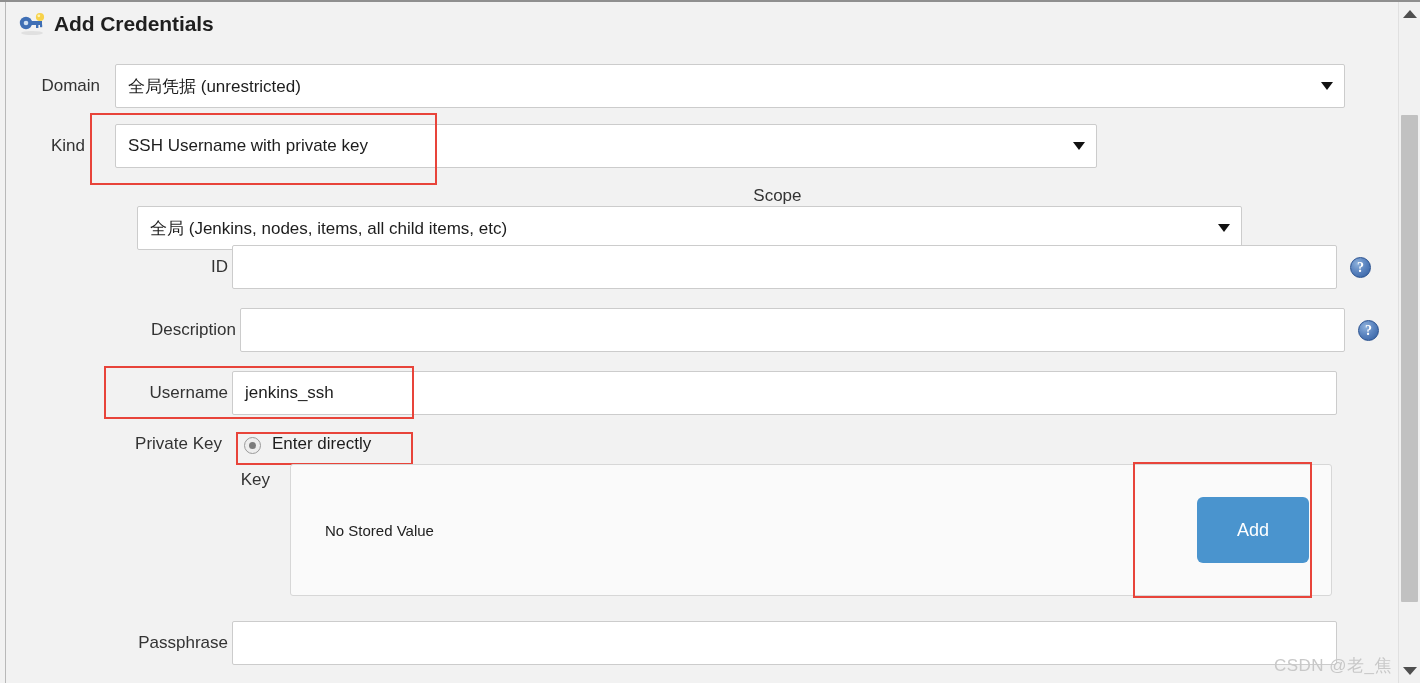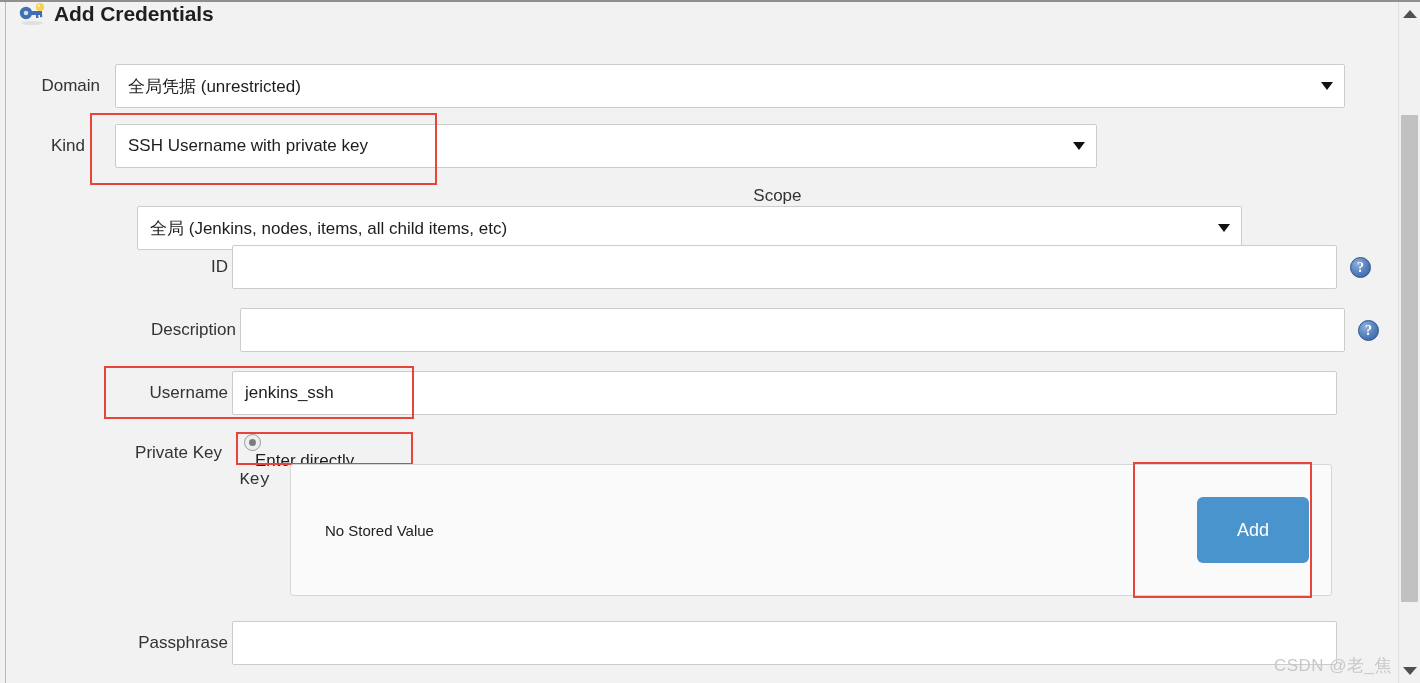--- a/index.html
+++ b/index.html
@@ -34,21 +34,21 @@
     left: 5px; top: 2px;
     width: 1px; height: 681px;
     background: #b9b9b9;
   }
   
   .page-header {
     position: absolute;
     left: 18px; top: 2px;
     height: 34px;
     display: flex;
-    align-items: flex-start;
+    align-items: flex-end;
   }
   .key-icon {
     width: 30px; height: 24px;
     position: relative;
     margin-right: 6px;
     flex: none;
   }
   .page-title {
     font-size: 21px;
     font-weight: bold;
@@ -114,22 +114,21 @@
   .redbox {
     position: absolute;
     border: 2px solid #e8443a;
     box-sizing: border-box;
     pointer-events: none;
     background: transparent;
   }
   
   .radio-wrap {
     display: flex;
-    align-items: flex-start;
-    flex-direction: column;
+    align-items: flex-end;
   }
   .radio {
     width: 17px; height: 17px;
     border-radius: 50%;
     background: #eeeeee;
     border: 1px solid #9a9a9a;
     box-sizing: border-box;
     position: relative;
     flex: none;
   }
@@ -304,21 +303,21 @@
 
   <div class="row" style="left:0px; top:434px; width:600px;">
     <div class="lbl" style="width:222px;">Private Key</div>
     <div class="radio-wrap" style="margin-left:22px;">
       <span class="radio"></span>
       <span class="radio-label">Enter directly</span>
     </div>
   </div>
   <div class="redbox" style="left:236px; top:432px; width:177px; height:33px;"></div>
 
-  <div class="lbl" style="position:absolute; left:160px; top:470px; width:110px;font-family:Liberation Mono, monospace;">Key</div>
+  <div class="lbl" style="position:absolute; left:160px; top:470px; width:110px;">Key</div>
   <div class="key-panel" style="left:290px; top:464px; width:1042px; height:132px;">
     <span class="key-panel-text">No Stored Value</span>
     <div class="add-btn">Add</div>
   </div>
   <div class="redbox" style="left:1133px; top:462px; width:179px; height:136px;"></div>
 
   <div class="row" style="left:0px; top:621px; width:1345px;">
     <div class="lbl" style="width:228px;">Passphrase</div>
     <div class="field" style="margin-left:4px; width:1105px;">
       <span class="val"></span>

